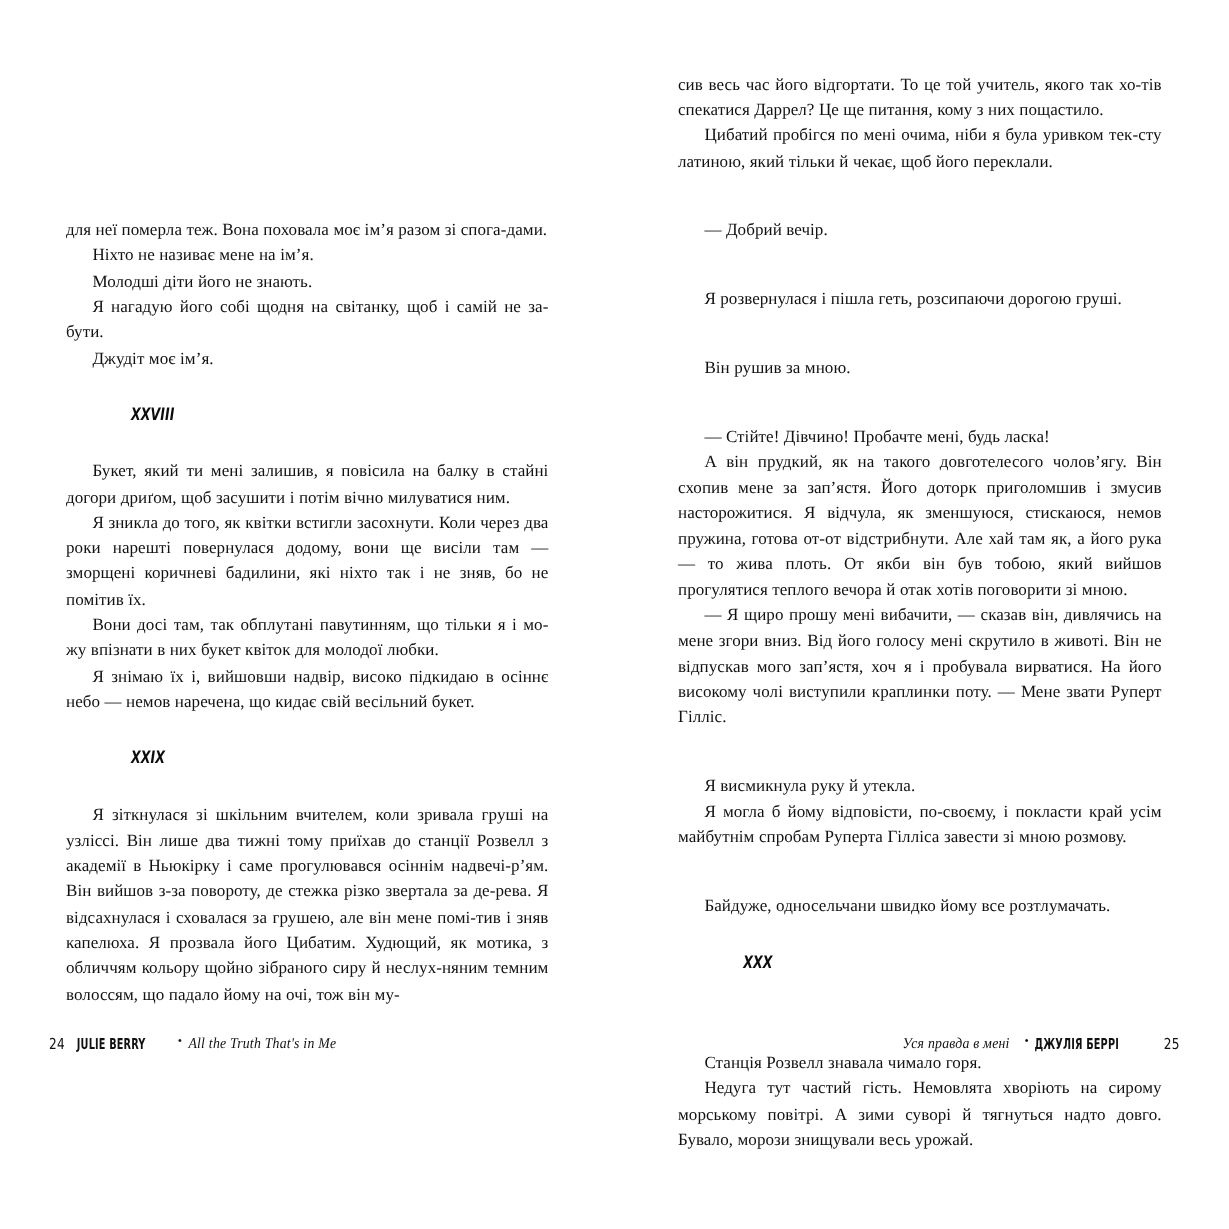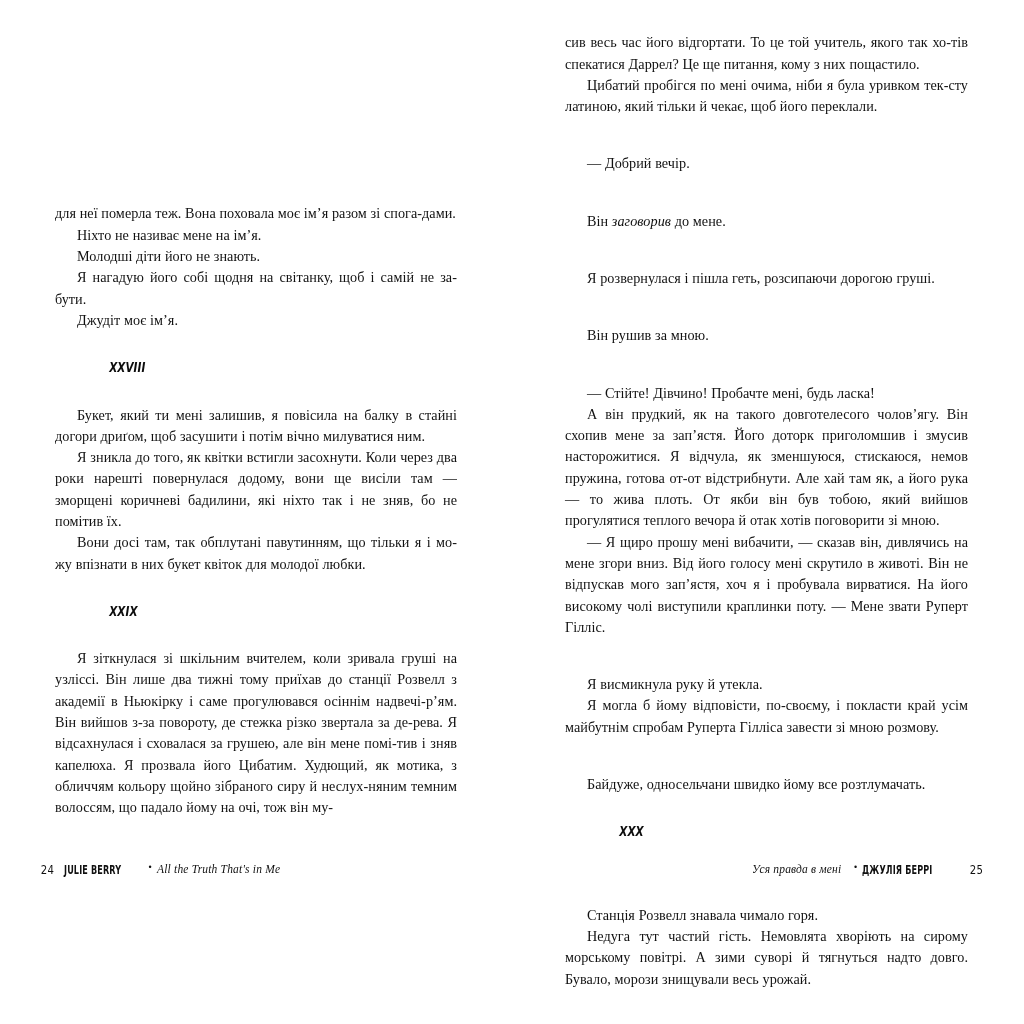--- a/index.html
+++ b/index.html
@@ -149,37 +149,37 @@
         <p>Я нагадую його собі щодня на світанку, щоб і самій не за-бути.</p>
         <p>Джудіт моє ім’я.</p>
 
         <div class="gap-before-chapter"></div>
         <p class="chapter-number">XXVIII</p>
         <div class="gap-after-chapter"></div>
 
         <p>Букет, який ти мені залишив, я повісила на балку в стайні догори дриґом, щоб засушити і потім вічно милуватися ним.</p>
         <p>Я зникла до того, як квітки встигли засохнути. Коли через два роки нарешті повернулася додому, вони ще висіли там — зморщені коричневі бадилини, які ніхто так і не зняв, бо не помітив їх.</p>
         <p>Вони досі там, так обплутані павутинням, що тільки я і мо-жу впізнати в них букет квіток для молодої любки.</p>
+        <p>Я знімаю їх і, вийшовши надвір, високо підкидаю в осіннє небо — немов наречена, що кидає свій весільний букет.</p>
 
         <div class="gap-before-chapter"></div>
         <p class="chapter-number">XXIX</p>
         <div class="gap-after-chapter"></div>
 
         <p>Я зіткнулася зі шкільним вчителем, коли зривала груші на узліссі. Він лише два тижні тому приїхав до станції Розвелл з академії в Ньюкірку і саме прогулювався осіннім надвечі-р’ям. Він вийшов з-за повороту, де стежка різко звертала за де-рева. Я відсахнулася і сховалася за грушею, але він мене помі-тив і зняв капелюха. Я прозвала його Цибатим. Худющий, як мотика, з обличчям кольору щойно зібраного сиру й неслух-няним темним волоссям, що падало йому на очі, тож він му-</p>
       </div>
     </div>
 
     <div class="page-col right">
       <div class="body-text">
 
         <p class="cont">сив весь час його відгортати. То це той учитель, якого так хо-тів спекатися Даррел? Це ще питання, кому з них пощастило.</p>
         <p>Цибатий пробігся по мені очима, ніби я була уривком тек-сту латиною, який тільки й чекає, щоб його переклали.</p>
         <p class="nojust">— Добрий вечір.</p>
 
-        <p class="nojust"><span>Він </span><em>заговорив</em><span> до мене.</span></p>
 
         <p class="nojust">Я розвернулася і пішла геть, розсипаючи дорогою груші.</p>
         <p class="nojust">Він рушив за мною.</p>
         <p class="nojust">— Стійте! Дівчино! Пробачте мені, будь ласка!</p>
         <p>А він прудкий, як на такого довготелесого чолов’ягу. Він схопив мене за зап’ястя. Його доторк приголомшив і змусив насторожитися. Я відчула, як зменшуюся, стискаюся, немов пружина, готова от-от відстрибнути. Але хай там як, а його рука — то жива плоть. От якби він був тобою, який вийшов прогулятися теплого вечора й отак хотів поговорити зі мною.</p>
         <p>— Я щиро прошу мені вибачити, — сказав він, дивлячись на мене згори вниз. Від його голосу мені скрутило в животі. Він не відпускав мого зап’ястя, хоч я і пробувала вирватися. На його високому чолі виступили краплинки поту. — Мене звати Руперт Гілліс.</p>
         <p class="nojust">Я висмикнула руку й утекла.</p>
         <p>Я могла б йому відповісти, по-своєму, і покласти край усім майбутнім спробам Руперта Гілліса завести зі мною розмову.</p>
         <p class="nojust">Байдуже, односельчани швидко йому все розтлумачать.</p>
 

